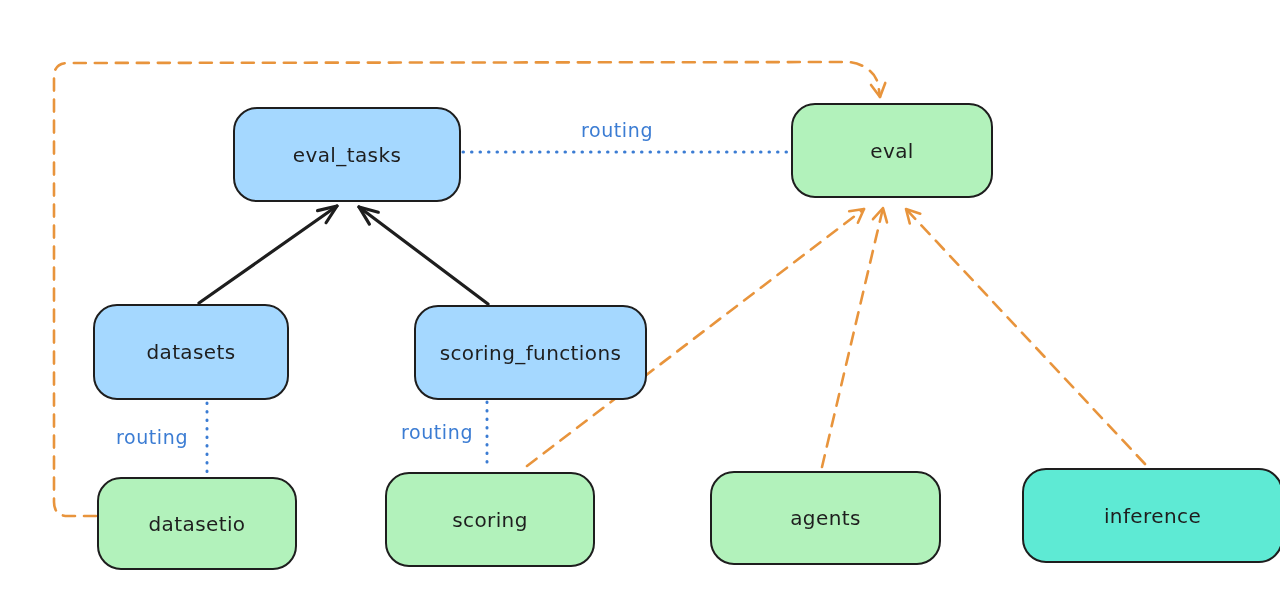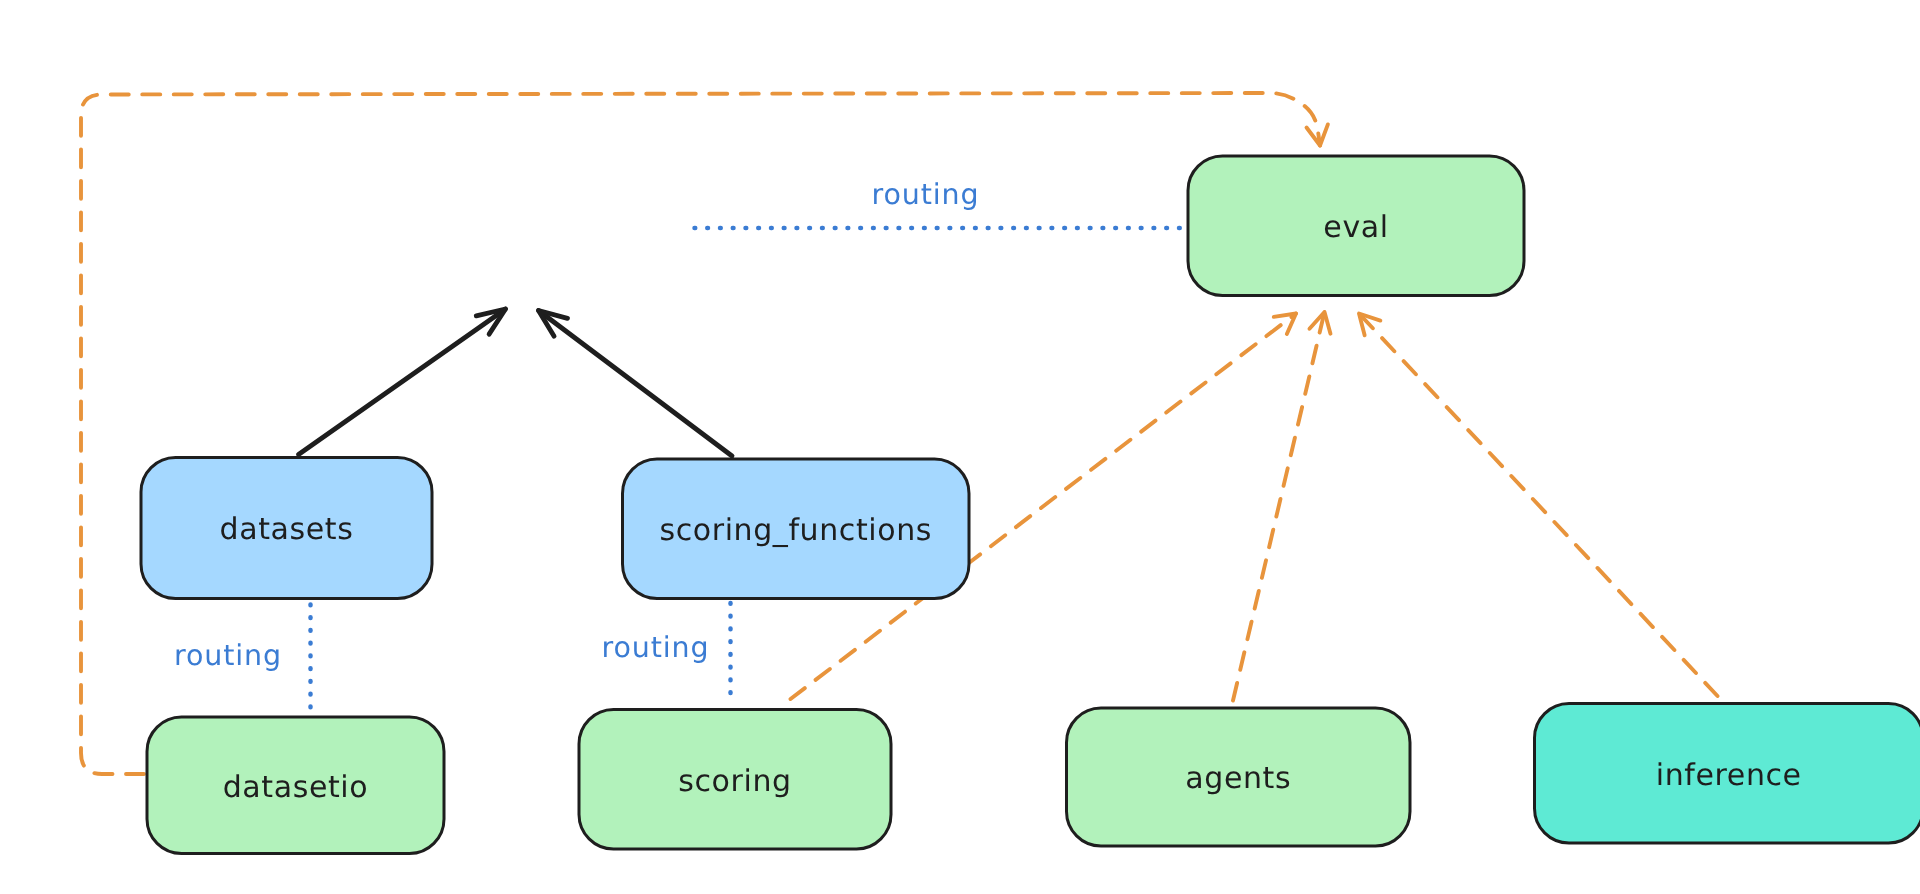--- a/index.html
+++ b/index.html
@@ -80,21 +80,24 @@
       <g>
         <path d="M 1145 464 L 906 209" fill="none" stroke="#e8943c" stroke-width="2.6" stroke-linecap="round" stroke-dasharray="12 9"></path>
         <path d="M 920.2489922912606 213.68681327594734 L 906 209 L 909.7549460083433 223.52240959601494" fill="none" stroke="#e8943c" stroke-width="2.6" stroke-linecap="round" stroke-linejoin="round"></path>
       </g>
       <g>
         <path d="M 96 516 L 68 516 Q 54 516 54 502 L 54 77 Q 54 63 67.99998917107268 62.98258707814543 L 846.1995854063605 62.01467713257915 Q 858 62 867.5 69 L 868.4610933726043 69.7081740640242 Q 877 76 878.5 86.5 L 880 97" fill="none" stroke="#e8943c" stroke-width="2.6" stroke-linecap="round" stroke-dasharray="12 9"></path>
         <path d="M 871.0192602204668 84.98557895642448 L 880 97 L 885.2574722961507 82.95154865989821" fill="none" stroke="#e8943c" stroke-width="2.6" stroke-linecap="round" stroke-linejoin="round"></path>
       </g>
     </svg>
   <div class="nodes">
-      <div class="node" style="left: 791px; top: 103px; width: 226px; height: 95px; background: rgb(178, 242, 187); border-color: rgb(30, 30, 30);">
+      <div class="node" style="left: 233px; top: 107px; width: 228px; height: 95px; background: rgb(165, 216, 255); border-color: rgb(30, 30, 30);">
+        <span>eval_tasks</span>
+      </div>
+      <div class="node" style="left: 791px; top: 103px; width: 202px; height: 95px; background: rgb(178, 242, 187); border-color: rgb(30, 30, 30);">
         <span>eval</span>
       </div>
       <div class="node" style="left: 93px; top: 304px; width: 196px; height: 96px; background: rgb(165, 216, 255); border-color: rgb(30, 30, 30);">
         <span>datasets</span>
       </div>
       <div class="node" style="left: 378px; top: 305px; width: 233px; height: 95px; background: rgb(165, 216, 255); border-color: rgb(30, 30, 30); margin-left: 36px;">
         <span>scoring_functions</span>
       </div>
       <div class="node" style="left: 97px; top: 477px; width: 200px; height: 93px; background: rgb(178, 242, 187); border-color: rgb(30, 30, 30);">
         <span>datasetio</span>

